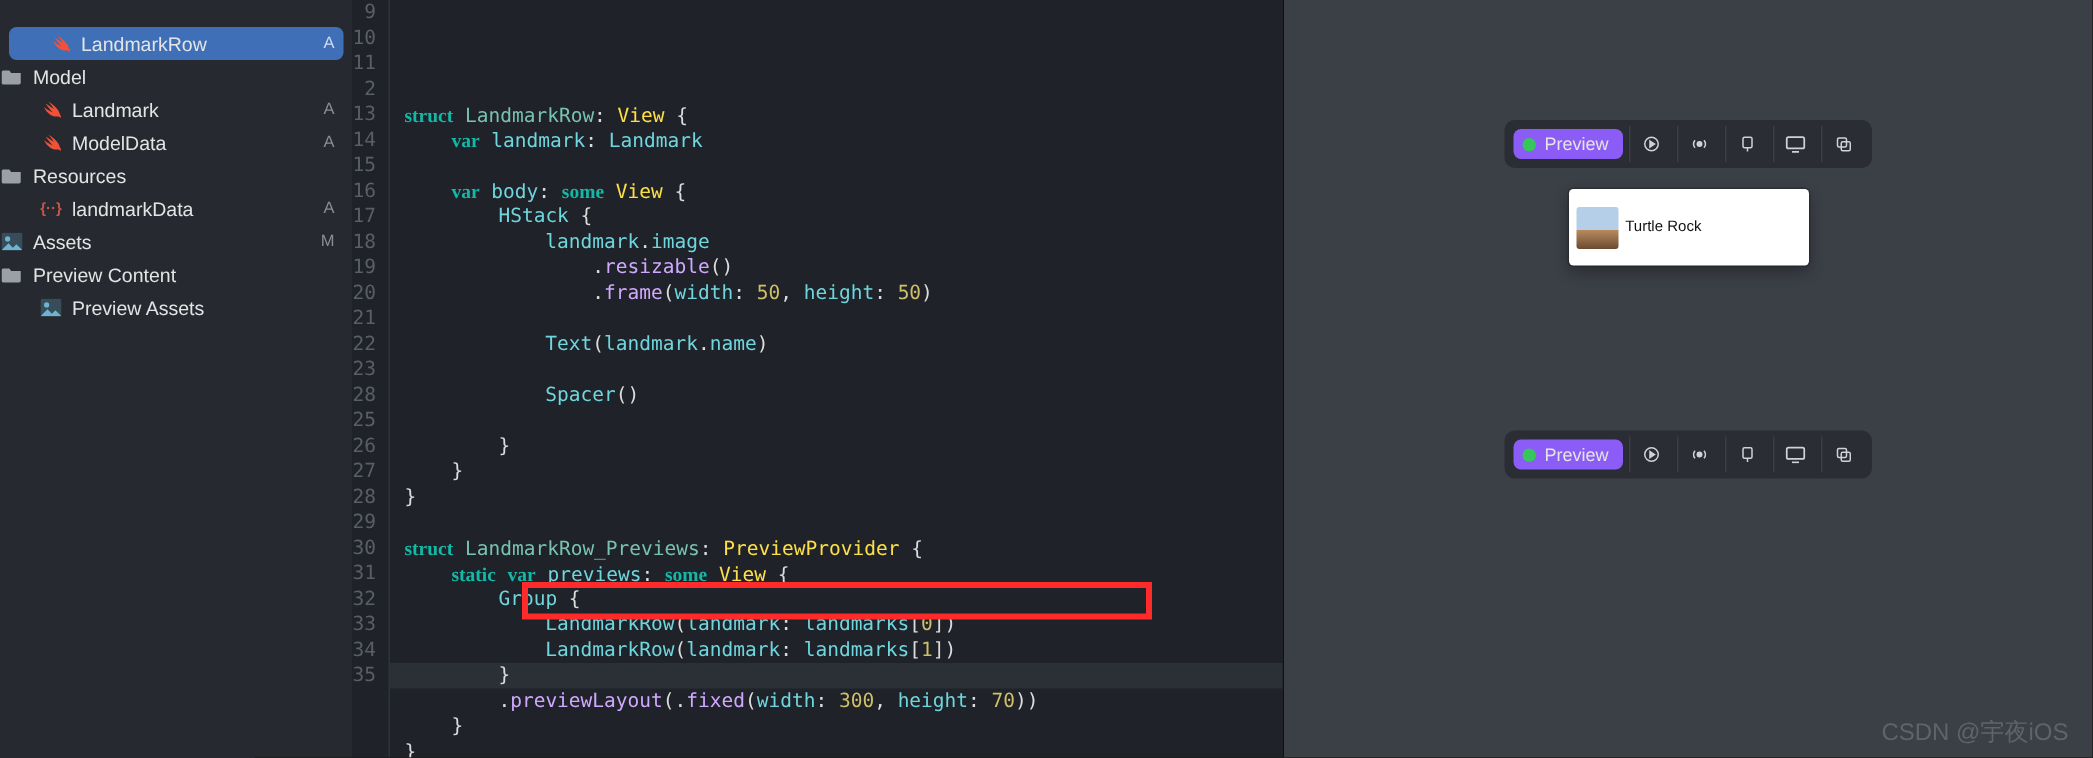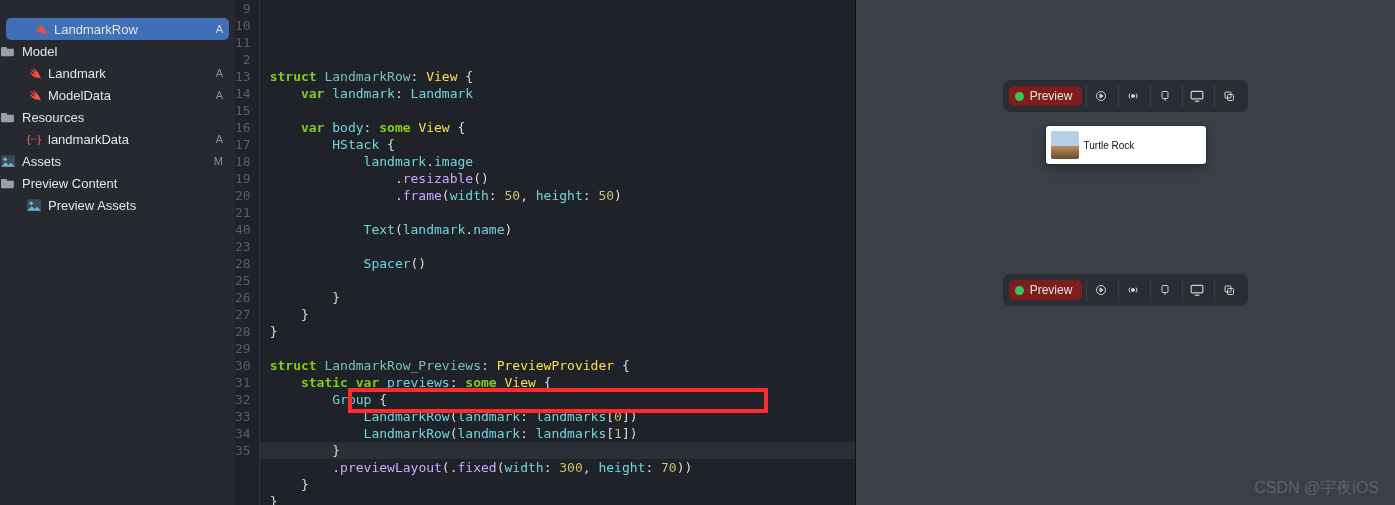--- a/index.html
+++ b/index.html
@@ -66,21 +66,21 @@
     border-right: 1px solid #2e323a;
   }
   .gutter div { height: 17px; }
   .code {
     padding-left: 10px;
     white-space: pre;
     position: relative;
   }
   .code-line { height: 17px; }
   .hl-line { background: #2b2f36; margin-left: -10px; padding-left: 10px; width: 600px; }
-  .kw { color: #84cc16; font-weight: 600; }
+  .kw { color: #14b8a6; font-weight: 600; font-family: Liberation Serif, serif; }
   .type { color: #6fd6de; }
   .type2 { color: #fde047; }
   .prop { color: #6fd6de; }
   .method { color: #d0a8ff; }
   .num { color: #d0bf69; }
   .punct { color: #dcdcdc; }
   .decl { color: #78c2b3; }
   .red-box {
     position: absolute;
     border: 4px solid #ff2a2a;
@@ -107,32 +107,32 @@
     display: flex;
     align-items: center;
     background: #2a2d33;
     border-radius: 7px;
     padding: 4px 6px;
     gap: 4px;
     font-family: -apple-system, sans-serif;
   }
   .tb-chip {
     display: flex; align-items: center; gap: 6px;
-    background: #7f1d1d; border-radius: 5px; padding: 3px 10px 3px 6px;
+    background: #8b5cf6; border-radius: 5px; padding: 3px 10px 3px 6px;
     color: #e4e4e4; font-size: 12px;
   }
   .tb-dot { width: 9px; height: 9px; border-radius: 50%; background: #35c759; }
   .tb-icon {
     width: 28px; height: 24px; display: flex; align-items: center; justify-content: center;
     border-left: 1px solid #3a3e46;
     color: #cfd2d7;
   }
   .preview-card {
     background: #ffffff;
-    width: 160px; height: 38px;
+    width: 160px; height: 51px;
     border-radius: 3px;
     display: flex; align-items: center;
     box-shadow: 0 0 0 1px rgba(0,0,0,0.2), 0 4px 10px rgba(0,0,0,0.3);
     overflow: hidden;
   }
   .preview-card .thumb {
     width: 28px; height: 28px; margin: 5px; border-radius: 2px;
   }
   .preview-card .label {
     color: #111; font-family: -apple-system, sans-serif; font-size: 10px;
@@ -240,21 +240,21 @@
         <div>2</div>
         <div>13</div>
         <div>14</div>
         <div>15</div>
         <div>16</div>
         <div>17</div>
         <div>18</div>
         <div>19</div>
         <div>20</div>
         <div>21</div>
-        <div>40</div>
+        <div>22</div>
         <div>23</div>
         <div>28</div>
         <div>25</div>
         <div>26</div>
         <div>27</div>
         <div>28</div>
         <div>29</div>
         <div>30</div>
         <div>31</div>
         <div>32</div>

